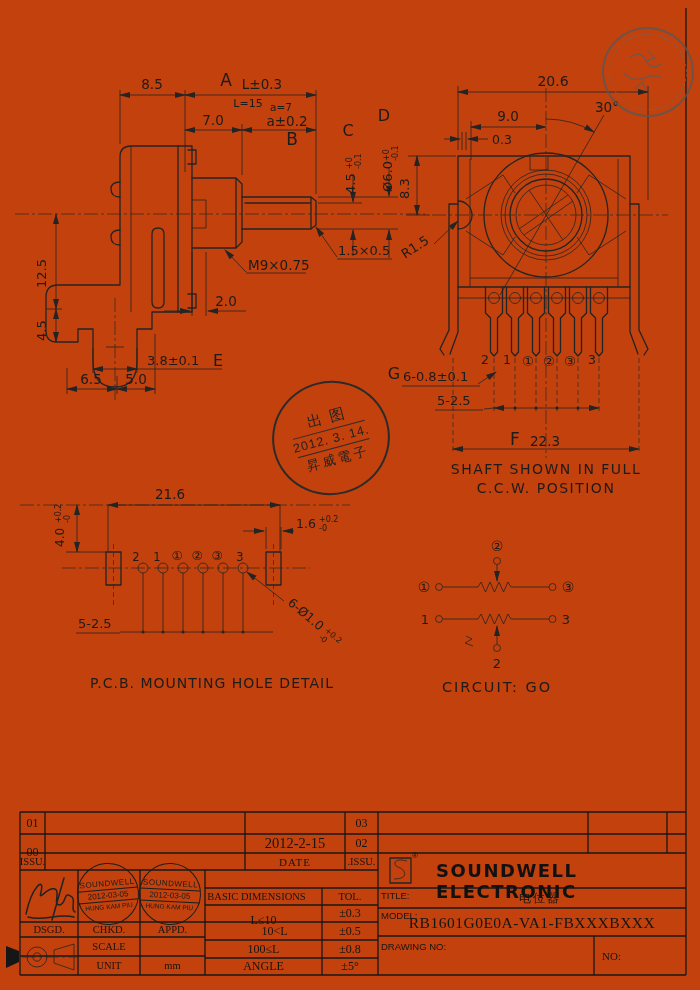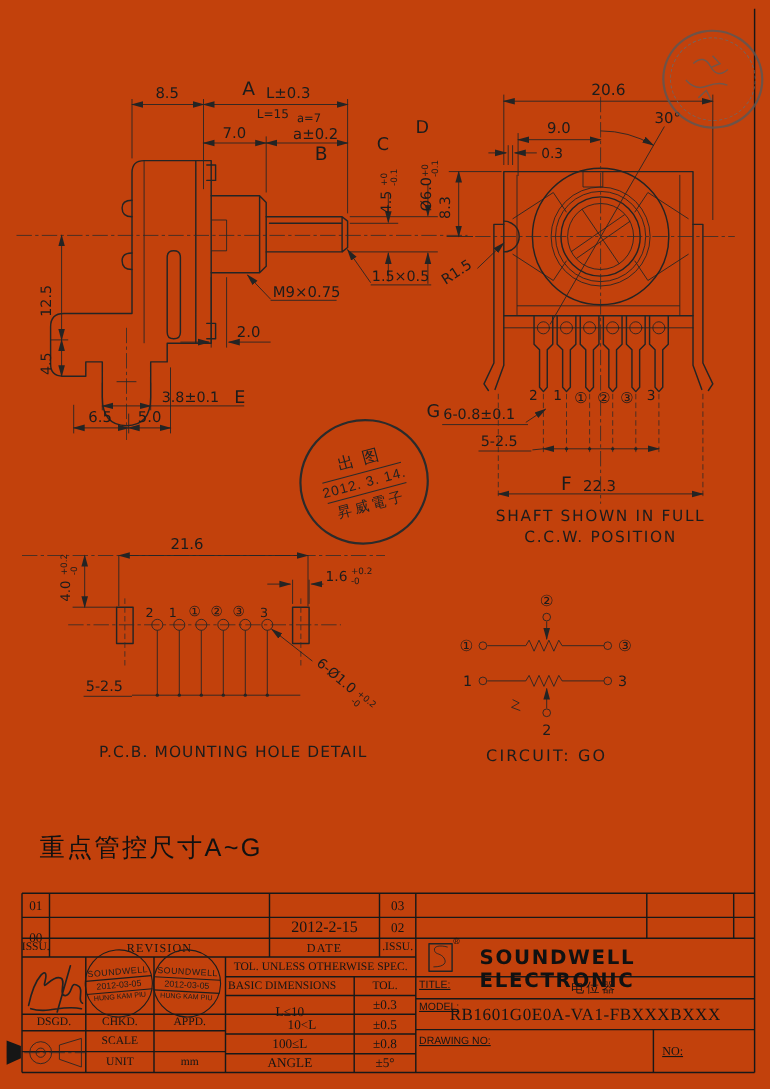--- a/index.html
+++ b/index.html
@@ -7,21 +7,21 @@
          font-family:"Liberation Sans",sans-serif;color:#1c1c1c;}
   svg.art{position:absolute;left:0;top:0;z-index:1;}
   svg text{font-family:"DejaVu Sans",sans-serif;fill:#1c1c1c;}
   .o{stroke:#242424;stroke-width:1.3;fill:none;stroke-linejoin:round;stroke-linecap:round;}
   .t{stroke:#242424;stroke-width:.8;fill:none;}
   .cl{stroke:#2a2a2a;stroke-width:.7;fill:none;stroke-dasharray:14 3 3 3;}
   .dsh{stroke:#2a2a2a;stroke-width:.7;fill:none;stroke-dasharray:5 3;}
   .tbl{stroke:#181818;stroke-width:1.3;fill:none;}
   .txt{position:absolute;z-index:2;display:flex;align-items:center;justify-content:center;
        font-family:"Liberation Serif",serif;color:#151515;white-space:nowrap;}
-  .lab{position:absolute;z-index:2;font-family:"Liberation Serif",serif;color:#151515;white-space:nowrap;text-decoration:underline;}
+  .lab{position:absolute;z-index:2;font-family:"Liberation Serif",serif;color:#151515;white-space:nowrap;}
   .stampA{position:absolute;z-index:3;width:60px;height:60px;border:1.7px solid #1d1d1d;border-radius:50%;
           transform:rotate(-5deg);display:flex;flex-direction:column;justify-content:center;text-align:center;
           background:rgba(251,251,248,.0);font-family:"Liberation Sans",sans-serif;}
   .stampA .r1{font-size:8px;letter-spacing:.5px;padding:2px 0 1px;}
   .stampA .r2{font-size:8px;border-top:1px solid #1d1d1d;border-bottom:1px solid #1d1d1d;padding:1px 0;}
   .stampA .r3{font-size:6.5px;padding:1px 0 2px;}
   .dateStamp{position:absolute;z-index:3;left:272px;top:381px;width:114px;height:110px;border:2.5px solid #2b2b2b;
              border-radius:50%;transform:rotate(-15deg);display:flex;flex-direction:column;align-items:center;
              justify-content:center;color:#222;}
   .dateStamp .chord{width:74px;border-top:1.5px solid #2b2b2b;margin:2px 0;}
@@ -318,49 +318,46 @@
   <g>
     <path class="cl" d="M22,957 L78,957"></path>
     <circle class="t" cx="37" cy="957" r="10" stroke-width="1.1"></circle>
     <circle class="t" cx="37" cy="957" r="4.2" stroke-width="1.1"></circle>
     <path class="t" d="M54,950 L74,944 L74,970 L54,963 Z" stroke-width="1.1"></path>
   </g>
 
   <path d="M6,946 L19,951 L19,962 L6,968 Z" fill="#161616"></path>
 </svg>
 
-  <div class="keynote">重点管控尺寸A~G</div>
 
   <div class="txt" style="left:20px;top:812px;width:25px;height:22px;font-size:12px">01</div>
   <div class="txt" style="left:345px;top:812px;width:33px;height:22px;font-size:12px">03</div>
   <div class="txt" style="left:20px;top:834px;width:25px;height:37px;font-size:12px">00</div>
   <div class="txt" style="left:245px;top:834px;width:100px;height:19px;font-size:14.5px">2012-2-15</div>
   <div class="txt" style="left:345px;top:834px;width:33px;height:19px;font-size:12px">02</div>
   <div class="txt" style="left:20px;top:853px;width:25px;height:17px;font-size:10.5px">ISSU.</div>
-  <div class="txt" style="left:45px;top:853px;width:200px;height:17px;font-size:11px;letter-spacing:1px">REVISION</div>
   <div class="txt" style="left:245px;top:853px;width:100px;height:17px;font-size:11px;letter-spacing:1px">DATE</div>
   <div class="txt" style="left:345px;top:853px;width:33px;height:17px;font-size:10.5px">.ISSU.</div>
 
   <span class="reg">®</span>
   <div class="company">SOUNDWELL ELECTRONIC</div>
   <div class="lab" style="left:381px;top:890px;font-size:9.5px;font-family:'Liberation Sans',sans-serif">TITLE:</div>
   <div class="txt" style="left:420px;top:888px;width:240px;height:20px;font-size:12px;letter-spacing:2px">电位器</div>
   <div class="lab" style="left:381px;top:910px;font-size:9.5px;font-family:'Liberation Sans',sans-serif">MODEL:</div>
   <div class="txt" style="left:382px;top:912px;width:300px;height:22px;font-size:15.5px;letter-spacing:.5px">RB1601G0E0A-VA1-FBXXXBXXX</div>
   <div class="lab" style="left:381px;top:941px;font-size:9.5px;font-family:'Liberation Sans',sans-serif">DRAWING NO:</div>
   <div class="lab" style="left:602px;top:950px;font-size:11px">NO:</div>
 
   <div class="txt" style="left:20px;top:922px;width:58px;height:15px;font-size:10.5px">DSGD.</div>
   <div class="txt" style="left:78px;top:922px;width:62px;height:15px;font-size:10.5px">CHKD.</div>
   <div class="txt" style="left:140px;top:922px;width:65px;height:15px;font-size:10.5px">APPD.</div>
   <div class="txt" style="left:78px;top:937px;width:62px;height:19px;font-size:10.5px">SCALE</div>
   <div class="txt" style="left:78px;top:956px;width:62px;height:19px;font-size:10.5px">UNIT</div>
   <div class="txt" style="left:140px;top:956px;width:65px;height:19px;font-size:10.5px">mm</div>
 
-  <div class="txt" style="left:205px;top:870px;width:173px;height:18px;font-size:10.5px">TOL. UNLESS OTHERWISE SPEC.</div>
   <div class="txt" style="left:205px;top:888px;width:103px;height:17px;font-size:10.5px">BASIC DIMENSIONS</div>
   <div class="txt" style="left:322px;top:888px;width:56px;height:17px;font-size:10.5px">TOL.</div>
   <div class="txt" style="left:205px;top:905px;width:117px;height:31px;font-size:12px">L≤10</div>
   <div class="txt" style="left:322px;top:905px;width:56px;height:17px;font-size:12px">±0.3</div>
   <div class="txt" style="left:205px;top:922px;width:139px;height:18px;font-size:12px">10&lt;L</div>
   <div class="txt" style="left:322px;top:922px;width:56px;height:18px;font-size:12px">±0.5</div>
   <div class="txt" style="left:205px;top:940px;width:117px;height:18px;font-size:12px">100≤L</div>
   <div class="txt" style="left:322px;top:940px;width:56px;height:18px;font-size:12px">±0.8</div>
   <div class="txt" style="left:205px;top:958px;width:117px;height:17px;font-size:12px">ANGLE</div>
   <div class="txt" style="left:322px;top:958px;width:56px;height:17px;font-size:12px">±5°</div>

